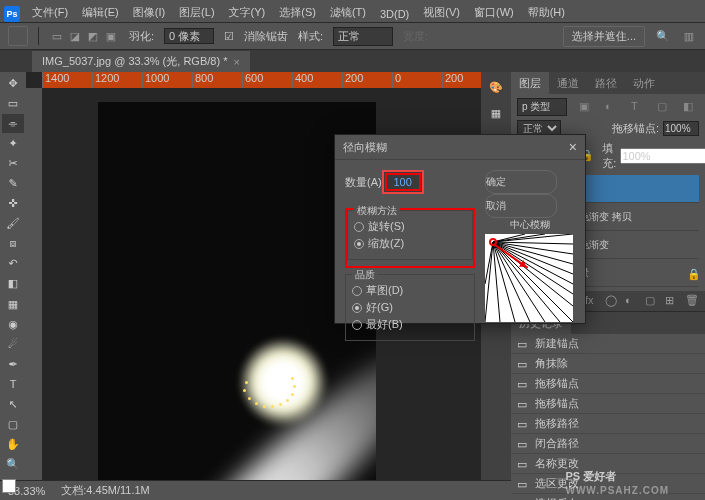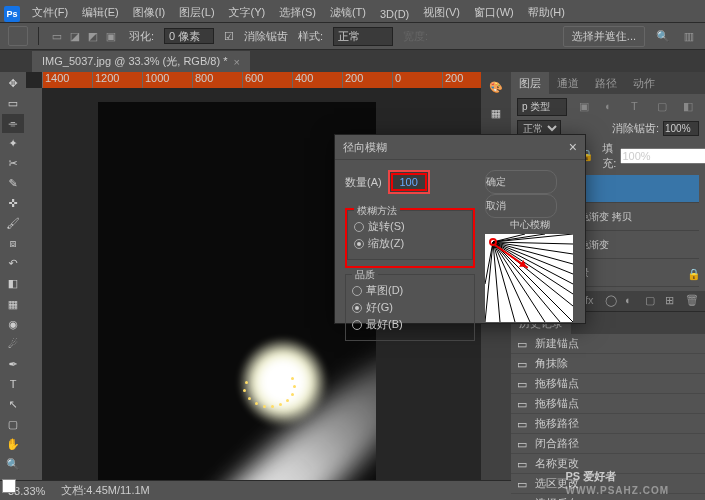--- a/index.html
+++ b/index.html
@@ -62,21 +62,21 @@
 .pf-icon{width:14px;height:14px;color:#999;cursor:pointer}
 .history-list{height:170px;overflow-y:auto}
 .hist-item{display:flex;align-items:center;padding:2px 6px;gap:6px;font-size:10px;border-bottom:1px solid #484848}
 .hist-icon{width:12px;height:12px}
 .dialog{position:absolute;left:334px;top:134px;width:252px;height:190px;background:#535353;border:1px solid #222;box-shadow:0 4px 20px rgba(0,0,0,.5);z-index:10}
 .dlg-title{display:flex;justify-content:space-between;align-items:center;padding:4px 8px;border-bottom:1px solid #444}
 .dlg-close{cursor:pointer;color:#ccc;font-size:14px}
 .dlg-body{padding:10px;display:flex;gap:10px}
 .dlg-left{flex:1}
 .dlg-right{width:90px}
-.amount-row{display:flex;align-items:center;gap:6px;margin-bottom:14px}
+.amount-row{display:flex;align-items:center;margin-bottom:14px}
 .amount-field{width:36px;background:#3a3a3a;border:2px solid #e00;color:#6af;text-align:center;padding:1px;outline:1px solid #3a3a3a}
 .amount-box{border:2px solid #ef4444;padding:1px}
 .fieldset{border:1px solid #444;padding:6px;margin-bottom:6px;position:relative}
 .fieldset-box{border:2px solid #e00;padding:0}
 .legend{position:absolute;top:-7px;left:6px;background:#535353;padding:0 3px;font-size:10px}
 .radio-row{display:flex;align-items:center;gap:4px;font-size:10px;margin:2px 0}
 .radio{width:10px;height:10px;border:1px solid #aaa;border-radius:50%;display:inline-block}
 .radio.checked::after{content:"";display:block;width:4px;height:4px;background:#ccc;border-radius:50%;margin:2px}
 .dlg-btn{display:block;width:72px;text-align:left;padding:4px 0;border:1px solid #666;border-radius:10px;margin-bottom:0;font-size:10px;cursor:pointer}
 .center-label{font-size:10px;text-align:center;margin-bottom:2px}
@@ -216,21 +216,21 @@
           <div class="lf-sel">p 类型</div>
           <span class="lf-icon">▣</span>
           <span class="lf-icon">◐</span>
           <span class="lf-icon">T</span>
           <span class="lf-icon">▢</span>
           <span class="lf-icon">◧</span>
         </div>
         <div class="layer-opts">
           <select><option>正常</option></select>
           <span style="flex:1"></span>
-          <span>消除锯齿:</span>
+          <span>拖移锚点:</span>
           <input value="100%" style="">
         </div>
         <div class="lock-row">
           <span>锁定:</span>
           <span class="lf-icon">▦</span>
           <span class="lf-icon">🖌</span>
           <span class="lf-icon">✥</span>
           <span class="lf-icon">🔒</span>
           <span style="flex:1"></span>
           <span>填充:</span>

